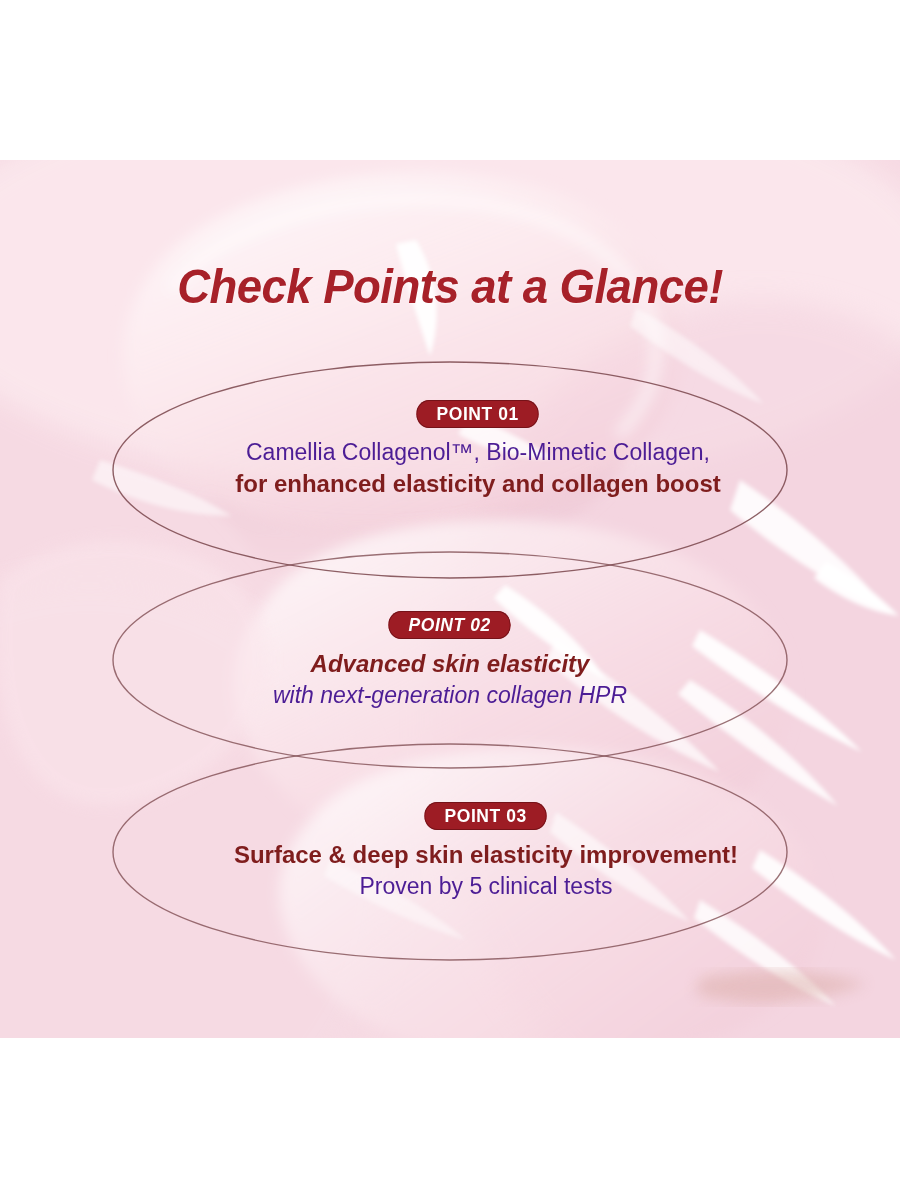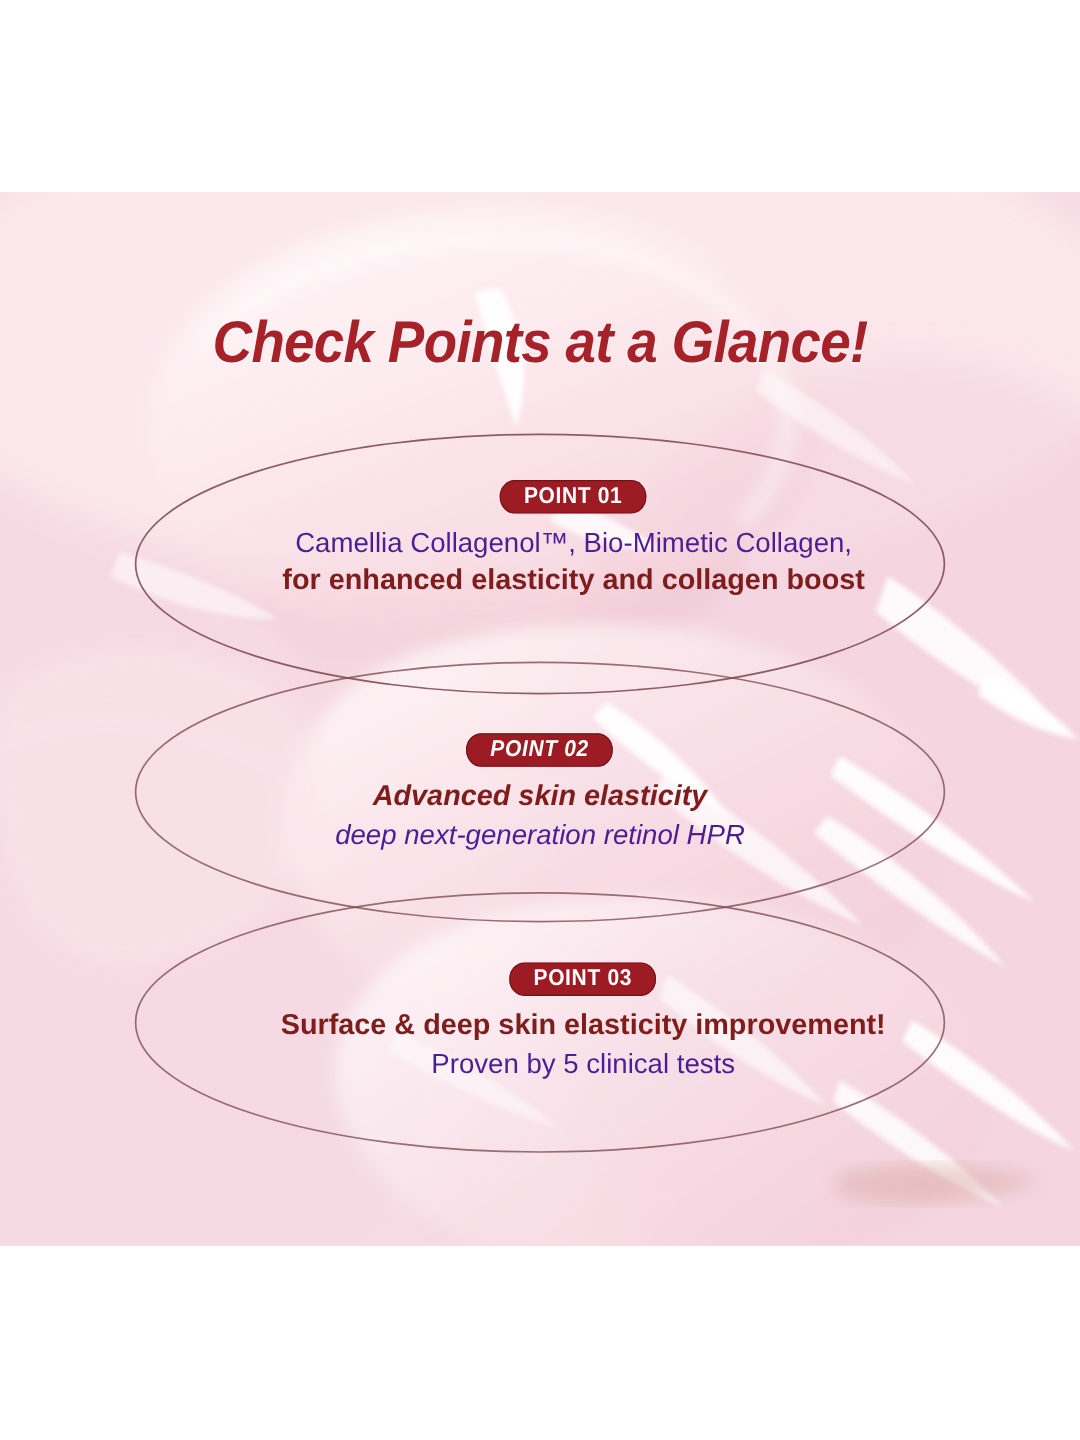--- a/index.html
+++ b/index.html
@@ -210,21 +210,21 @@
     <div class="lines">
       <span class="line dark">Camellia Collagenol™, Bio-Mimetic Collagen,</span>
       <span class="line red">for enhanced elasticity and collagen boost</span>
     </div>
   </div>
 
   <div class="point-block" id="point-block-1">
     <span class="badge">POINT 02</span>
     <div class="lines">
       <span class="line red">Advanced skin elasticity</span>
-      <span class="line dark">deep next-generation retinol HPR</span>
+      <span class="line dark">with next-generation collagen HPR</span>
     </div>
   </div>
 
   <div class="point-block" id="point-block-2">
     <span class="badge">POINT 03</span>
     <div class="lines">
       <span class="line red">Surface &amp; deep skin elasticity improvement!</span>
       <span class="line dark">Proven by 5 clinical tests</span>
     </div>
   </div>

